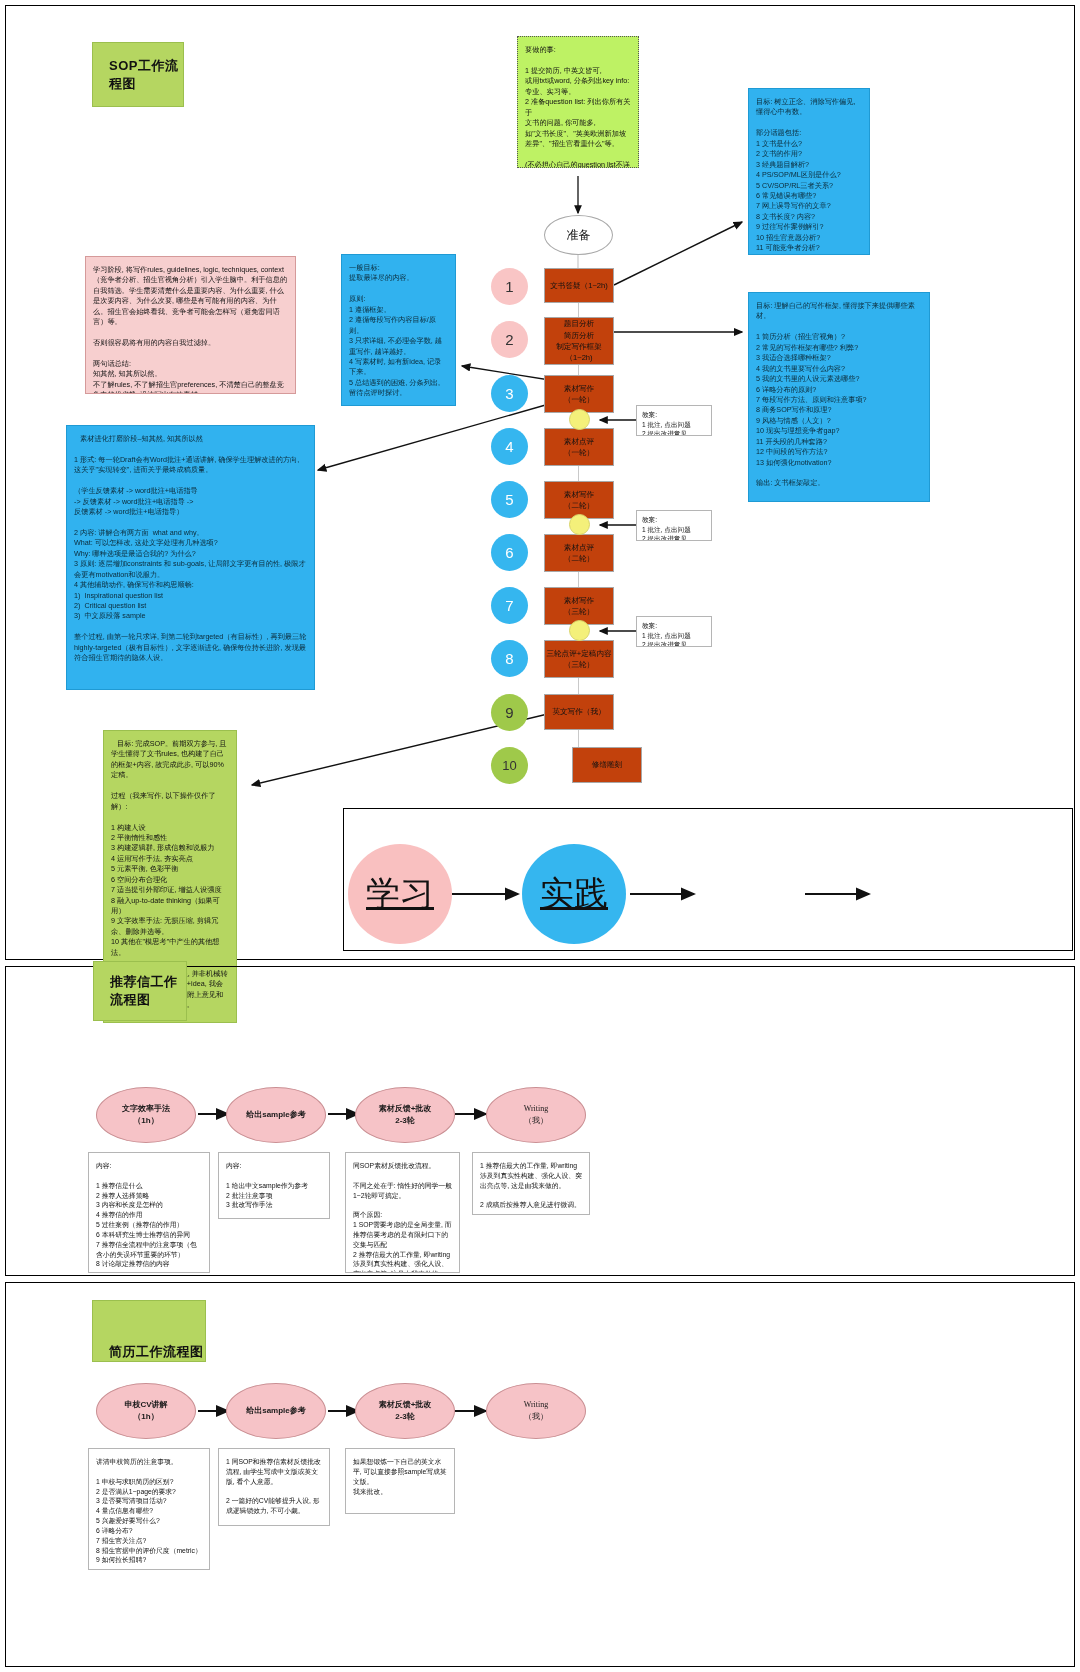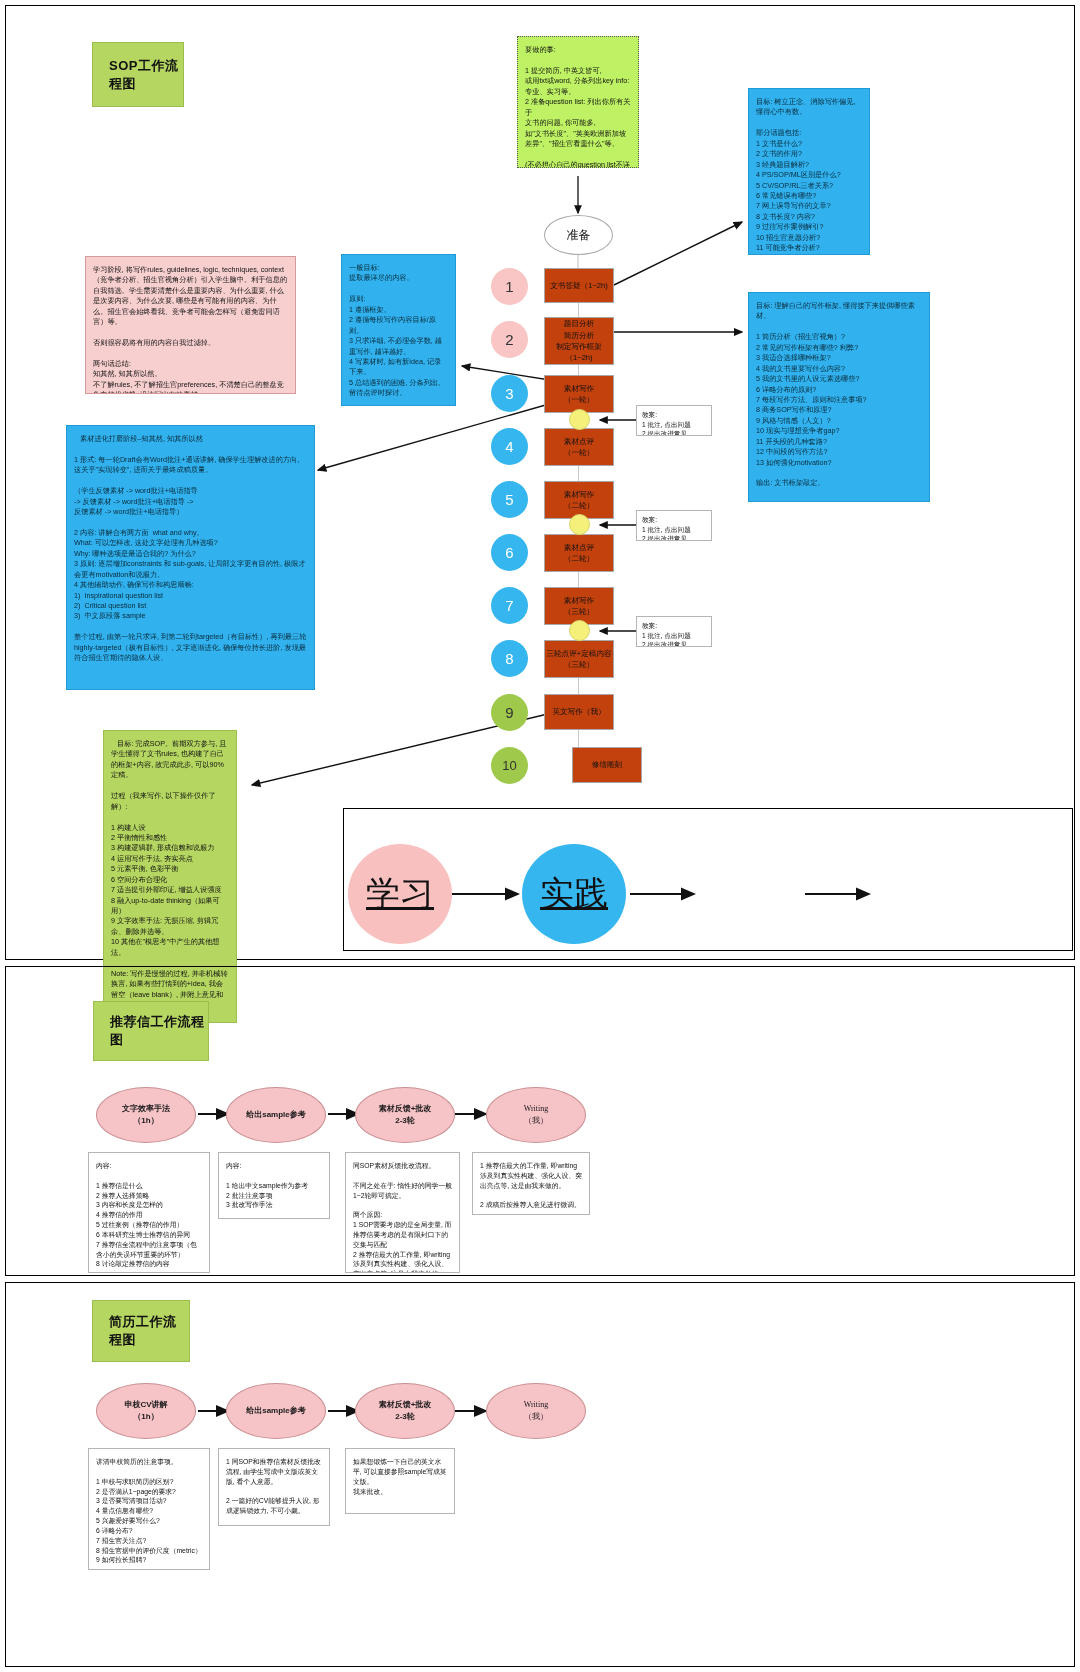--- a/index.html
+++ b/index.html
@@ -284,21 +284,21 @@
   <div class="section-frame" style="left:343px;top:808px;width:730px;height:143px;"></div>
   <div class="abs bigoval pink" style="left:348px;top:844px;width:104px;height:100px;">
     <span>学习</span>
     </div>
   <div class="abs bigoval blue" style="left:522px;top:844px;width:104px;height:100px;">
     <span>实践</span>
     </div>
 
   <div class="section-frame" style="left:5px;top:966px;width:1070px;height:310px;"></div>
 
-  <div class="abs title-box" style="left:93px;top:1001px;width:116px;height:60px;font-family:Liberation Mono, monospace;">
+  <div class="abs title-box" style="left:93px;top:961px;width:94px;height:60px;font-family:Liberation Mono, monospace;">
     <span>推荐信工作流程图</span>
   </div>
 
   <div class="abs smalloval" style="left:96px;top:1087px;width:100px;height:56px;">文字效率手法
 （1h）</div>
   <div class="abs smalloval" style="left:226px;top:1087px;width:100px;height:56px;">给出sample参考</div>
   <div class="abs smalloval" style="left:355px;top:1087px;width:100px;height:56px;">素材反馈+批改
 2-3轮</div>
   <div class="abs smalloval" style="left:486px;top:1087px;width:100px;height:56px;font-family:'Liberation Serif',serif;font-weight:normal;">Writing
 （我）</div>
@@ -324,21 +324,21 @@
 
 两个原因:
 1 SOP需要考虑的是全局变量, 而推荐信要考虑的是有限封口下的交集与匹配
 2 推荐信最大的工作量, 即writing涉及到真实性构建、强化人设、突出亮点等, 这是由我来做的。</div>
   <div class="abs note white" style="left:472px;top:1152px;width:118px;height:63px;font-size:6.8px;">1 推荐信最大的工作量, 即writing涉及到真实性构建、强化人设、突出亮点等, 这是由我来做的。
 
 2 成稿后按推荐人意见进行微调。</div>
 
   <div class="section-frame" style="left:5px;top:1282px;width:1070px;height:385px;"></div>
 
-  <div class="abs title-box" style="left:92px;top:1300px;width:98px;height:62px;">
+  <div class="abs title-box" style="left:92px;top:1300px;width:114px;height:62px;align-items:flex-end;">
     <span>简历工作流程图</span>
   </div>
 
   <div class="abs smalloval" style="left:96px;top:1383px;width:100px;height:56px;">申枝CV讲解
 （1h）</div>
   <div class="abs smalloval" style="left:226px;top:1383px;width:100px;height:56px;">给出sample参考</div>
   <div class="abs smalloval" style="left:355px;top:1383px;width:100px;height:56px;">素材反馈+批改
 2-3轮</div>
   <div class="abs smalloval" style="left:486px;top:1383px;width:100px;height:56px;font-family:'Liberation Serif',serif;font-weight:normal;">Writing
 （我）</div>

